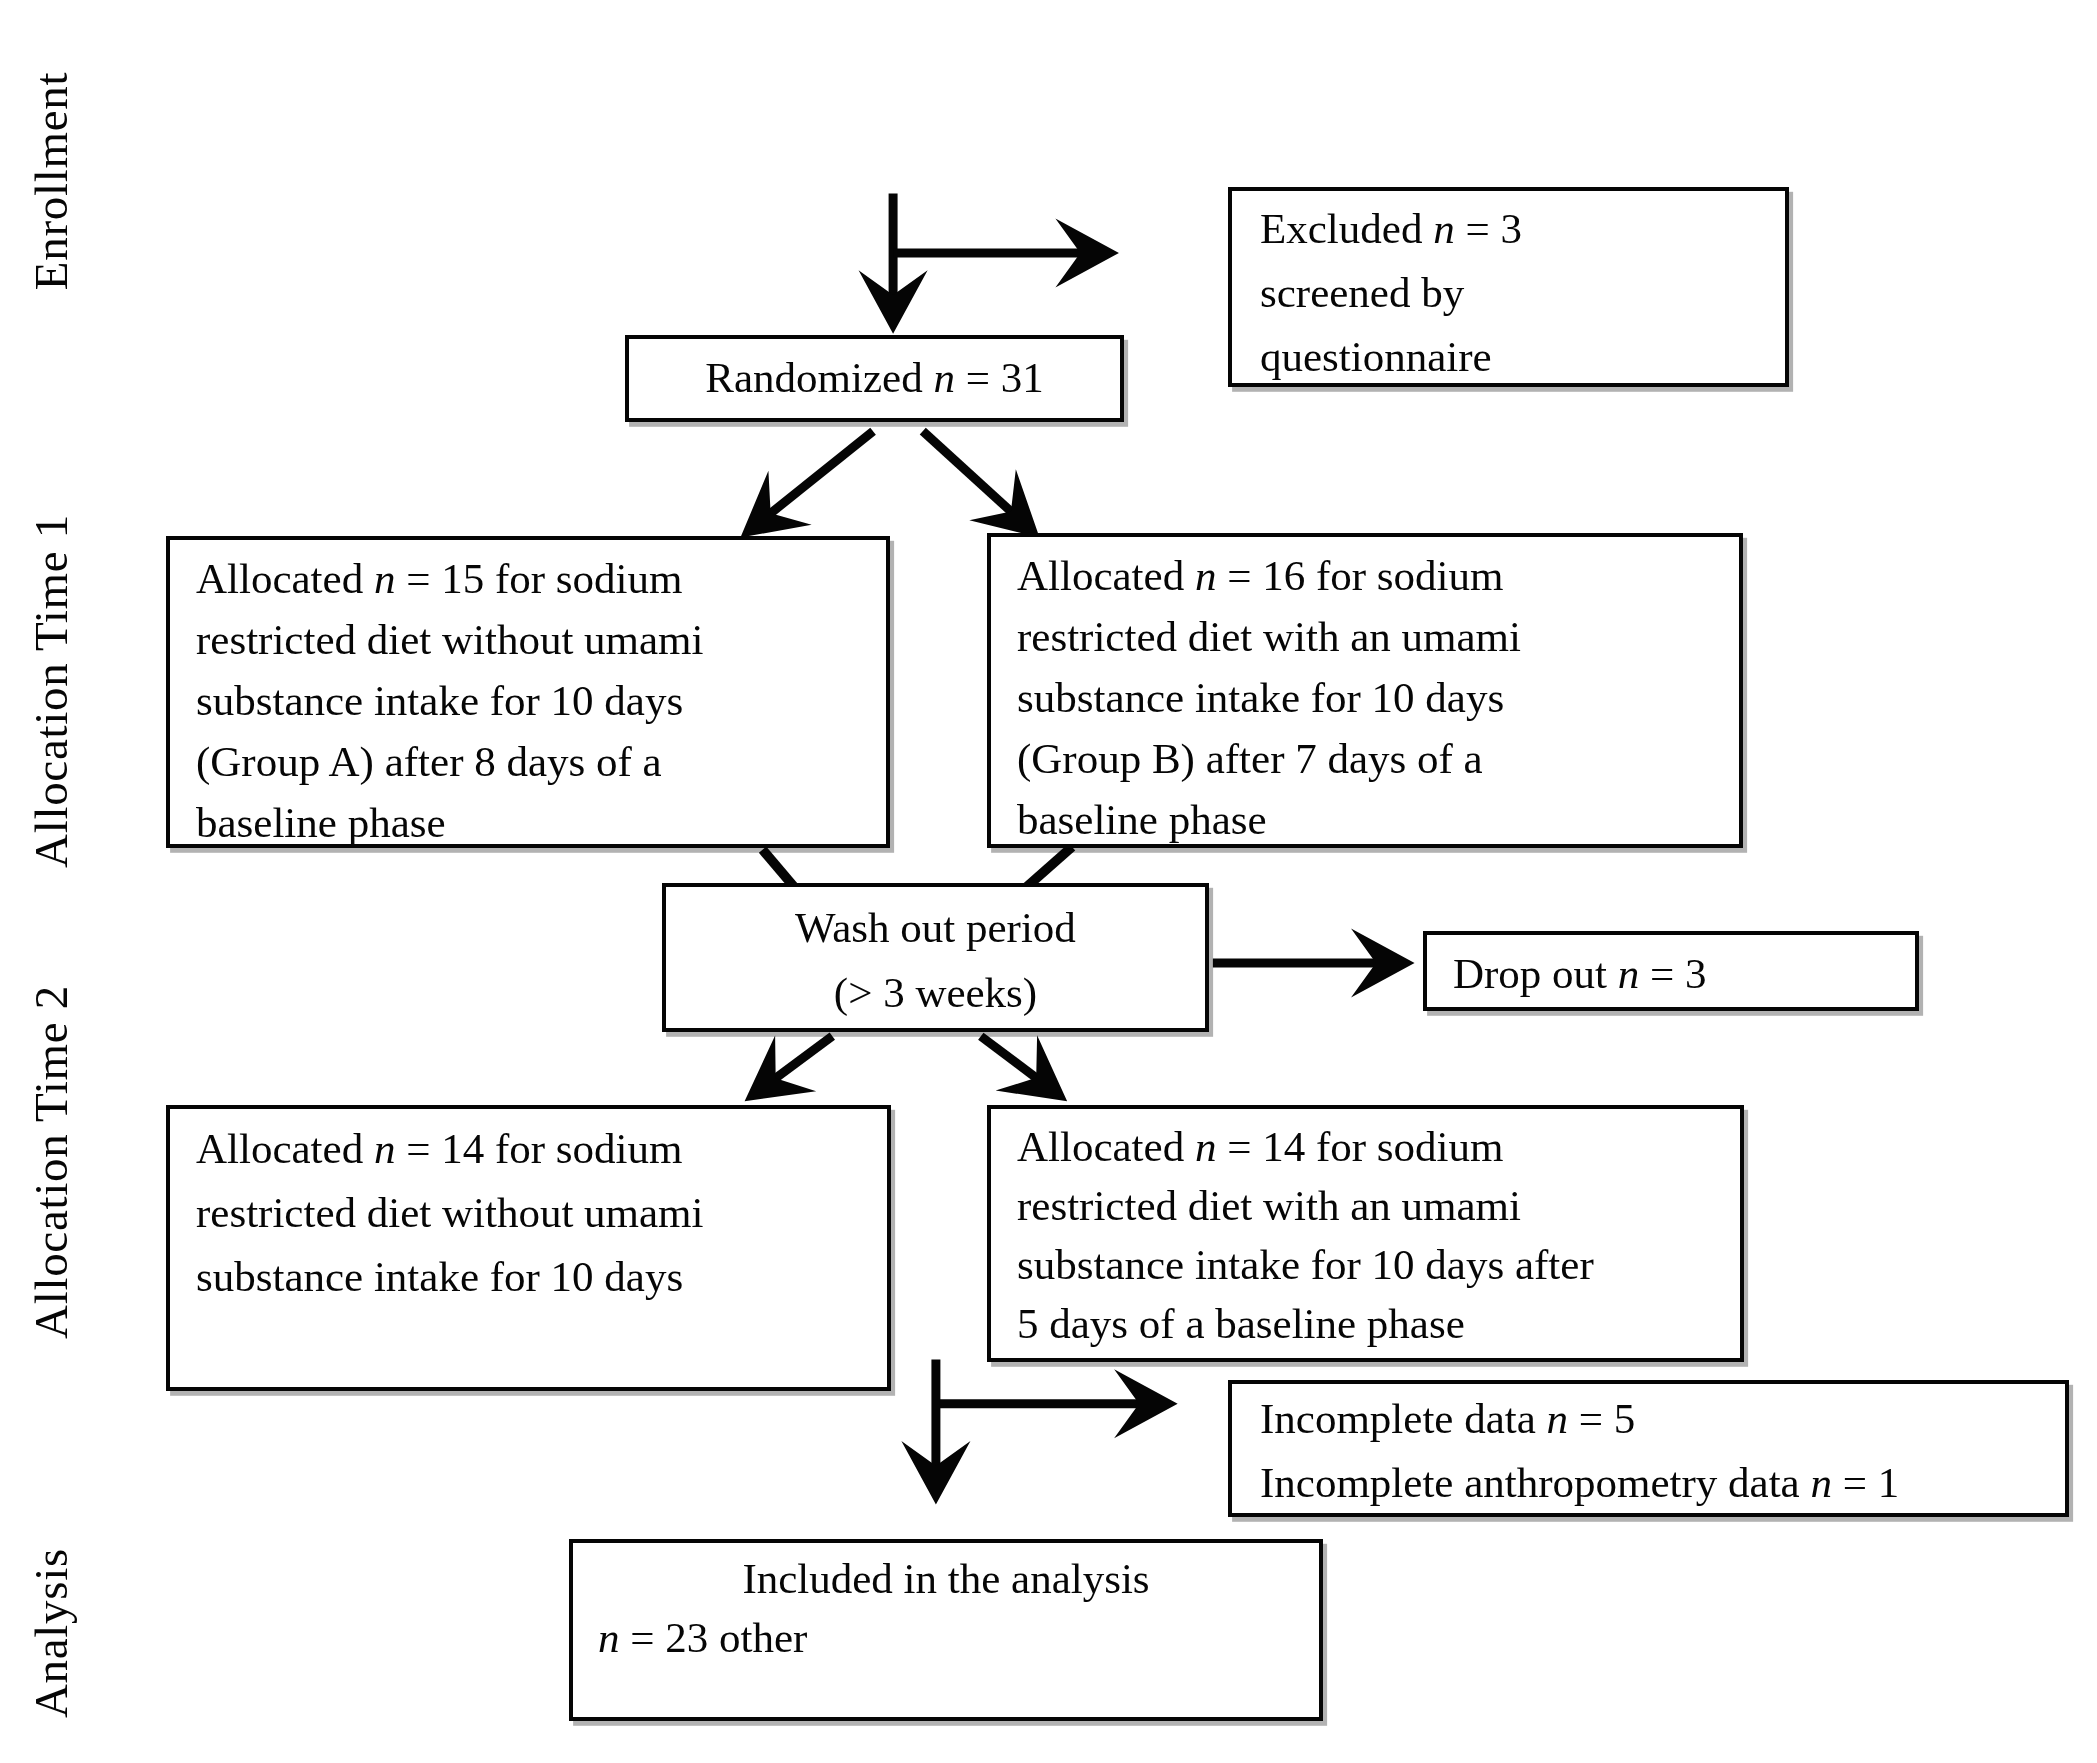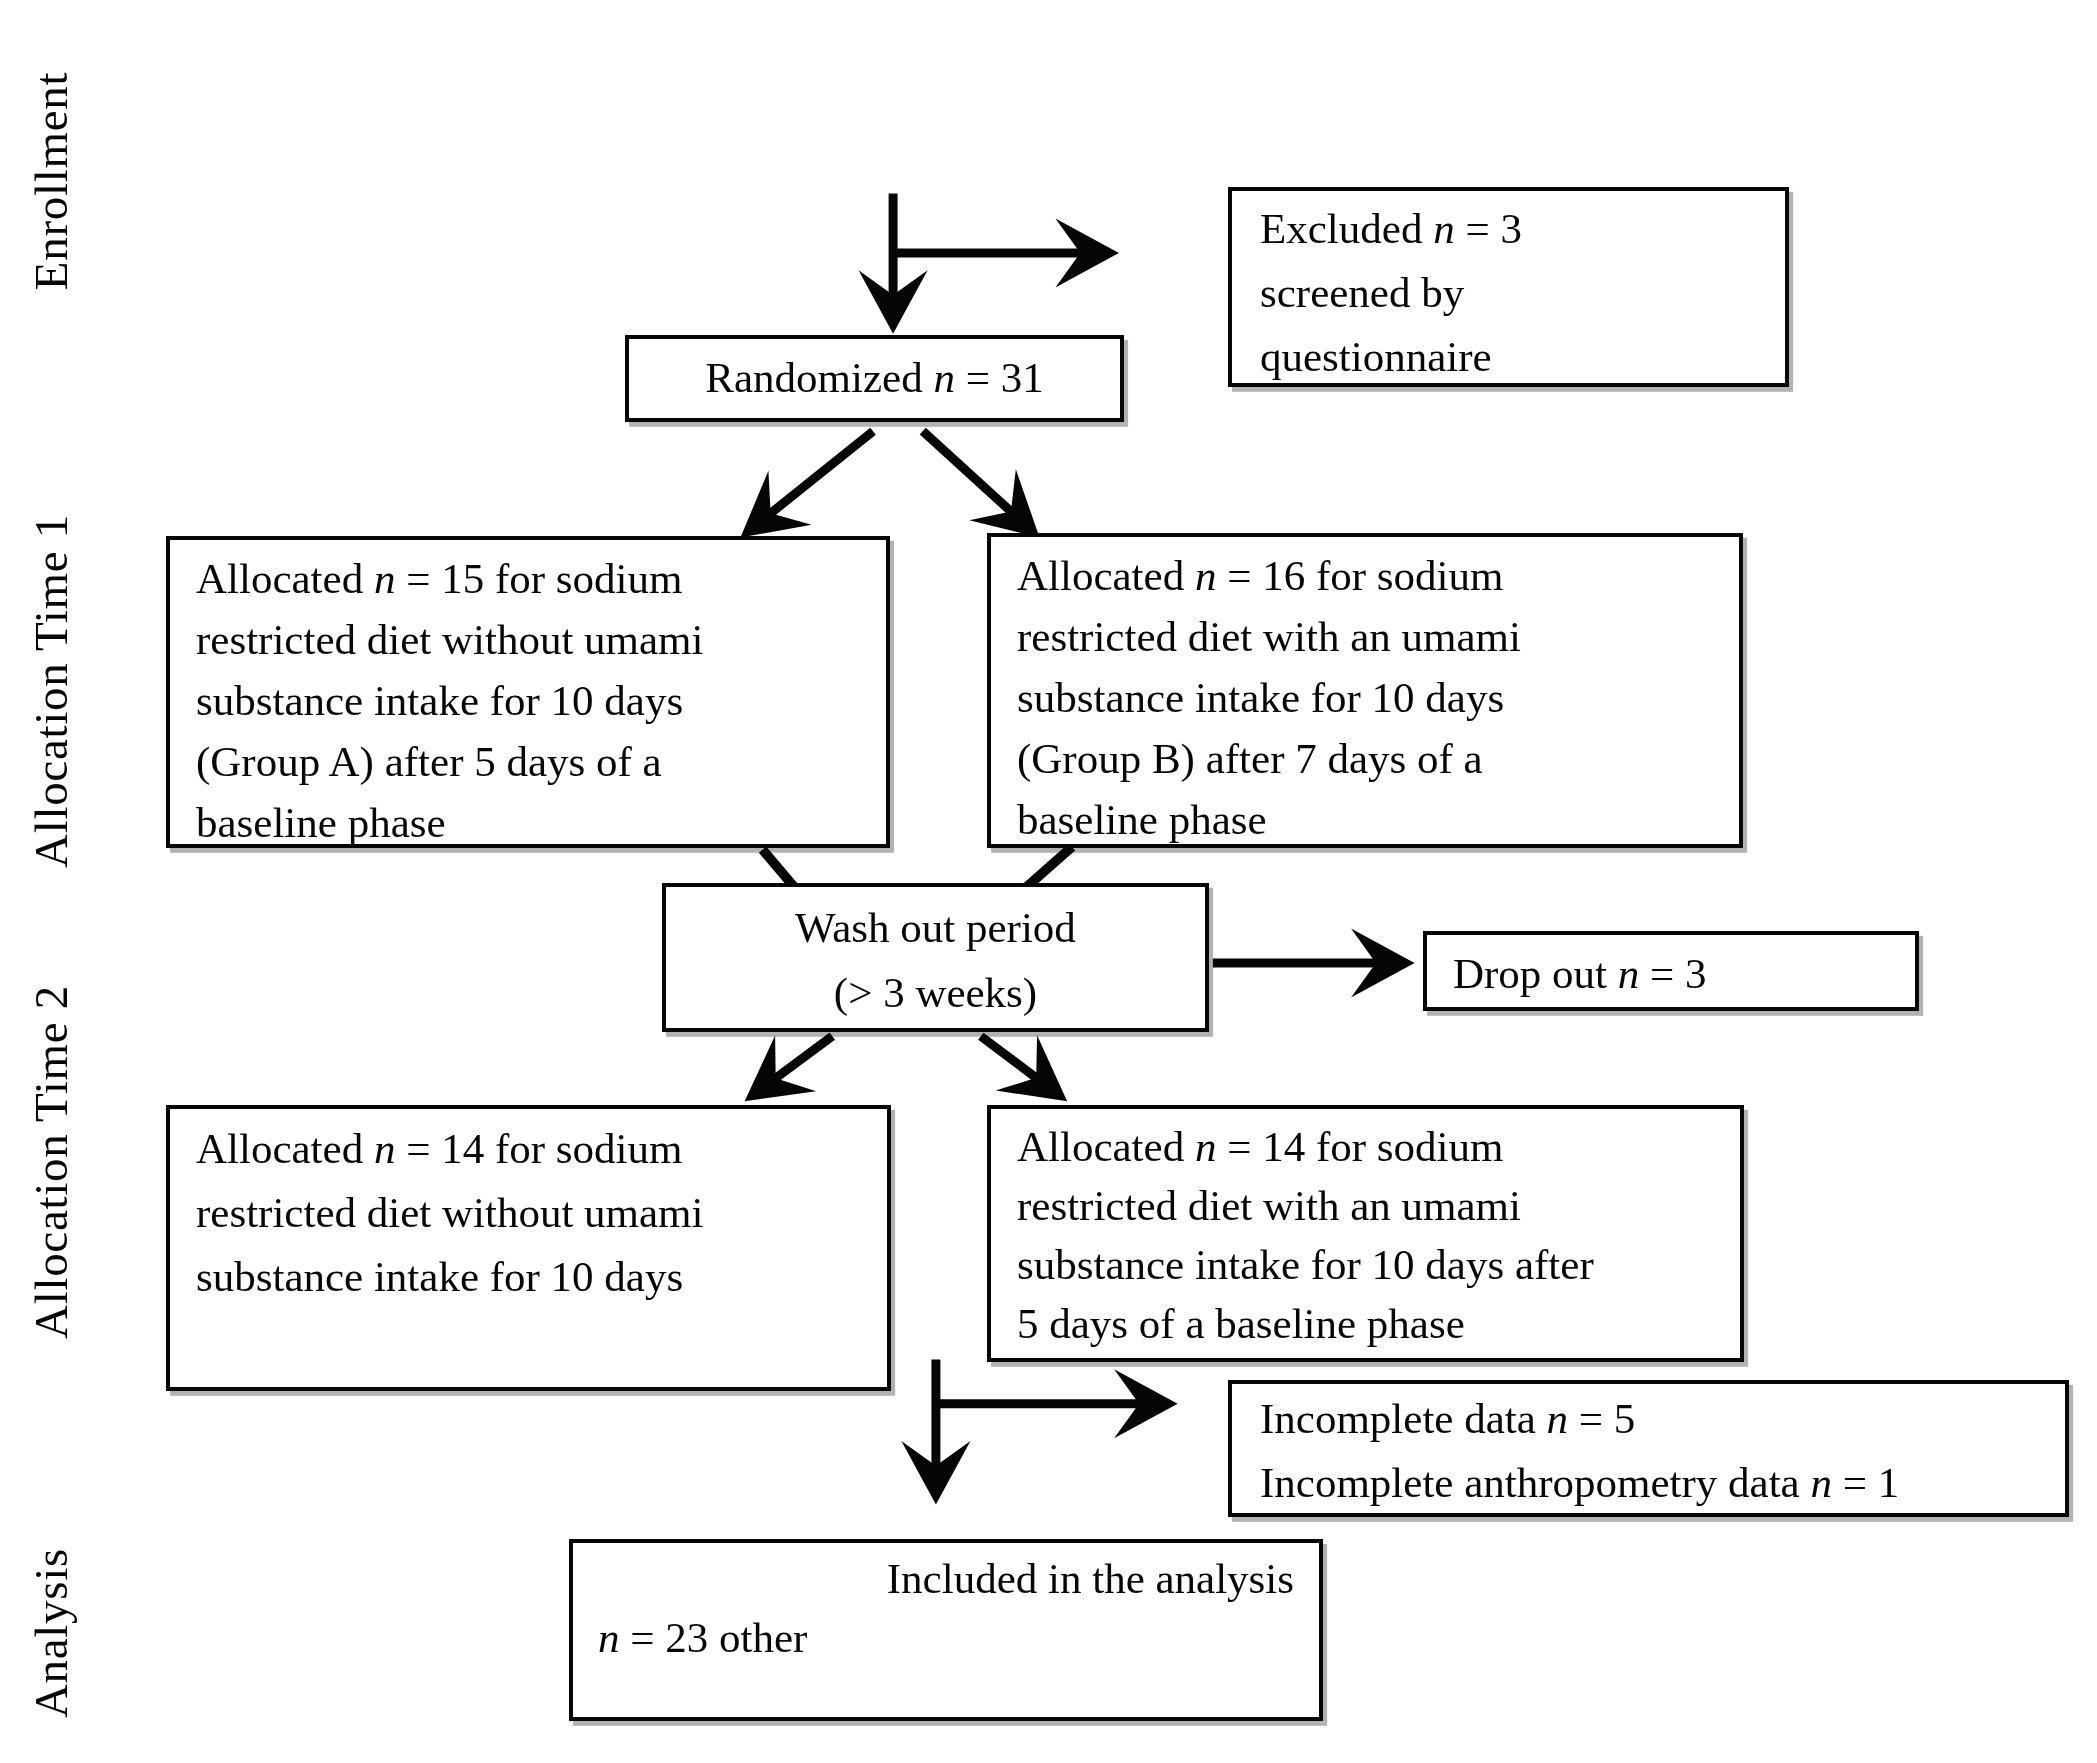--- a/index.html
+++ b/index.html
@@ -31,21 +31,21 @@
   #box-excluded   { left:1228px; top:187px;  width:561px;  height:200px; padding:5.5px 0 0 28px; line-height:64px; }
   #box-randomized { left:625px;  top:335px;  width:499px;  height:87px; padding-top:8.3px; }
   #box-t1l        { left:166px;  top:536px;  width:724px; height:312px; padding:8.3px 0 0 26px; line-height:61px; }
   #box-t1r        { left:987px; top:533px;  width:756px; height:315px; padding:8.3px 0 0 26px; line-height:61px; }
   #box-washout    { left:662px;  top:883px; width:547px;  height:149px; padding-top:8.3px; line-height:65px; }
   #box-dropout    { left:1423px; top:931px; width:496px;  height:80px; padding:8px 0 0 26px; }
   #box-t2l        { left:166px;  top:1105px; width:725px; height:286px; padding:8.3px 0 0 26px; line-height:64px; }
   #box-t2r        { left:987px; top:1105px; width:757px; height:257px; padding:8.3px 0 0 26px; line-height:59px; }
   #box-incomplete { left:1228px; top:1380px; width:841px; height:137px; padding:2.8px 0 0 28px; line-height:64px; }
   #box-analysis   { left:569px;  top:1539px; width:754px; height:182px; padding:5.5px 0 0 25px; line-height:59px; }
-  #box-analysis .first { text-align:right; padding-right:25px; }
+  #box-analysis .first { text-align:center; padding-right:25px; }
 </style>
 </head>
 <body>
 
 <div id="canvas">
 
   <svg class="arrows" width="2097" height="1763" viewBox="0 0 3036 2552" id="arrow-layer">
       <g>
         <line x1="1293" y1="280" x2="1293" y2="433" stroke="#050505" stroke-width="13"></line>
         <polygon points="1293,483 1243,391 1293,427 1343,391" fill="#050505"></polygon>
@@ -103,21 +103,21 @@
   </div>
 
   <div class="box tcenter" id="box-randomized">
     <div class="ln">Randomized <i>n</i> = 31</div>
   </div>
 
   <div class="box" id="box-t1l">
     <div class="ln">Allocated <i>n</i> = 15 for sodium</div>
     <div class="ln">restricted diet without umami</div>
     <div class="ln">substance intake for 10 days</div>
-    <div class="ln">(Group A) after 5 days of a</div>
+    <div class="ln">(Group A) after 8 days of a</div>
     <div class="ln">baseline phase</div>
   </div>
 
   <div class="box" id="box-t1r">
     <div class="ln">Allocated <i>n</i> = 16 for sodium</div>
     <div class="ln">restricted diet with an umami</div>
     <div class="ln">substance intake for 10 days</div>
     <div class="ln">(Group B) after 7 days of a</div>
     <div class="ln">baseline phase</div>
   </div>

